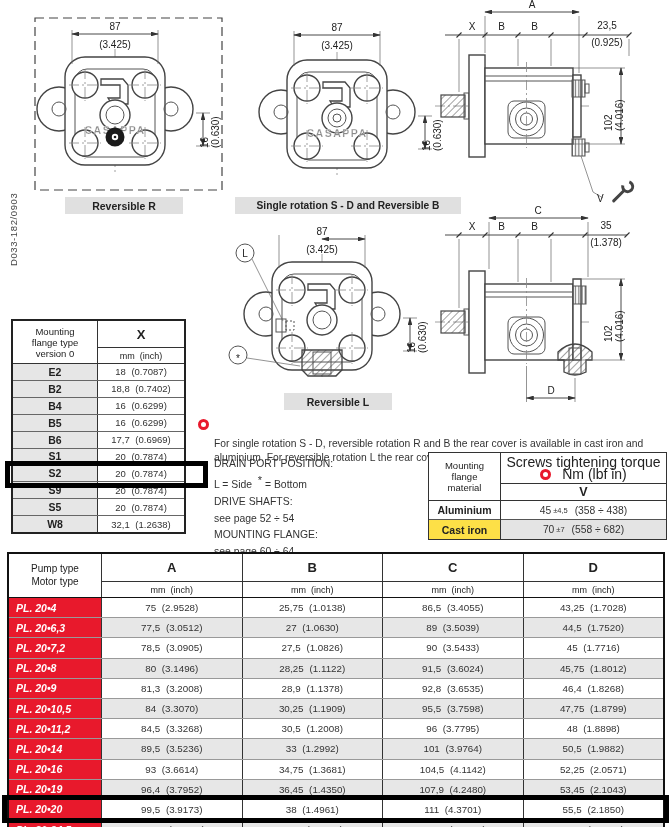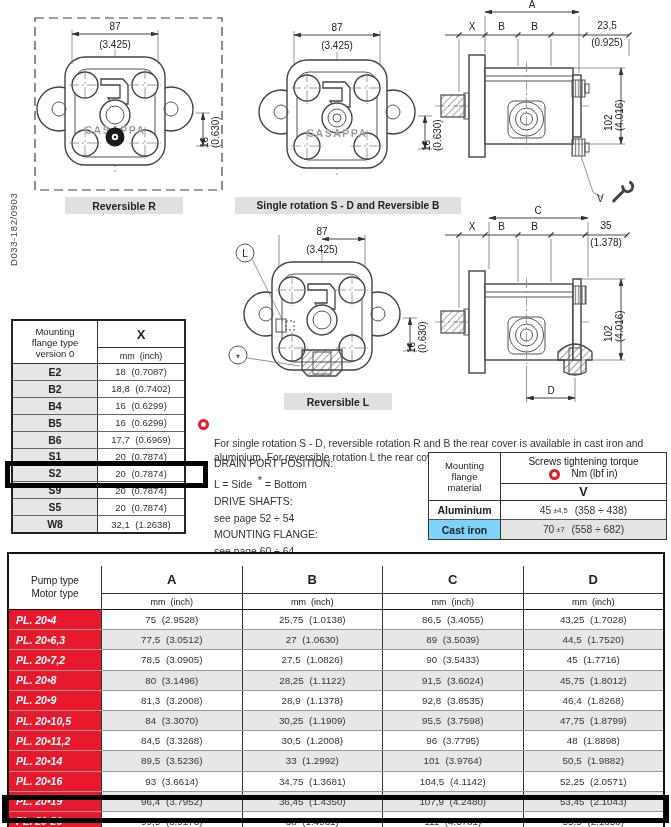--- a/index.html
+++ b/index.html
@@ -49,34 +49,34 @@
   .frow .v{flex:1;font-size:9.5px;color:#333;display:flex;align-items:center;justify-content:center;
            word-spacing:3px;}
   
   .ttable{left:428px;top:452px;width:239px;border:1.5px solid #333;box-sizing:border-box;
           display:flex;background:#fff;}
   .tcol1{width:72px;border-right:1.2px solid #333;display:flex;flex-direction:column;box-sizing:border-box;}
   .thdr1{height:48px;border-bottom:1.2px solid #333;font-size:9.5px;line-height:11px;text-align:center;
          display:flex;align-items:center;justify-content:center;white-space:pre-line;box-sizing:border-box;}
   .tmat{height:19px;font-weight:bold;font-size:10.5px;display:flex;align-items:center;justify-content:center;
         border-bottom:1px solid #555;box-sizing:border-box;}
-  .tmat:last-child{border-bottom:none;background:#7dd3fc;}
+  .tmat:last-child{border-bottom:none;background:#fde047;}
   .tcol2{flex:1;display:flex;flex-direction:column;}
-  .thdr2{height:31px;border-bottom:1px solid #333;font-size:10px;line-height:12px;text-align:center;
+  .thdr2{height:31px;border-bottom:1px solid #333;font-size:14px;line-height:12px;text-align:center;
          display:flex;flex-direction:column;align-items:center;justify-content:center;box-sizing:border-box;}
   .thdr2 .l2{display:flex;align-items:center;gap:11px;}
   .tv{height:17px;border-bottom:1.2px solid #333;font-weight:bold;font-size:12.5px;display:flex;
       align-items:center;justify-content:center;box-sizing:border-box;}
   .tval{height:19px;font-size:10.3px;color:#333;display:flex;align-items:center;justify-content:center;
         border-bottom:1px solid #555;box-sizing:border-box;gap:2px;}
   .tval:last-child{border-bottom:none;background:#e4e4e4;}
   .tval sup{font-size:7.5px;}
   
   .dtable{left:7px;top:552px;width:658px;border:2px solid #111;box-sizing:border-box;background:#fff;}
-  .dhead{display:flex;height:43px;border-bottom:1.5px solid #111;margin-top:12px;}
+  .dhead{display:flex;height:43px;border-bottom:1.5px solid #111;}
   .dh0{width:93px;border-right:1.2px solid #333;font-size:10px;line-height:12.5px;text-align:center;
        display:flex;align-items:center;justify-content:center;white-space:pre-line;box-sizing:border-box;}
   .dhc{flex:1;border-right:1.2px solid #333;display:flex;flex-direction:column;}
   .dhc:last-child{border-right:none;}
   .dhc .L{flex:1;font-weight:bold;font-size:13px;display:flex;align-items:center;justify-content:center;}
   .dhc .u{height:15px;border-top:1px solid #333;font-size:9px;display:flex;align-items:center;
           justify-content:center;white-space:pre;}
   .drow{display:flex;height:20.2px;border-bottom:1px solid #999;box-sizing:border-box;}
   .drow .p{width:93px;border-right:1.2px solid #333;background:var(--red,#e8192c);color:#fff;font-weight:bold;
            font-style:italic;font-size:10.5px;display:flex;align-items:center;padding-left:7px;box-sizing:border-box;}

